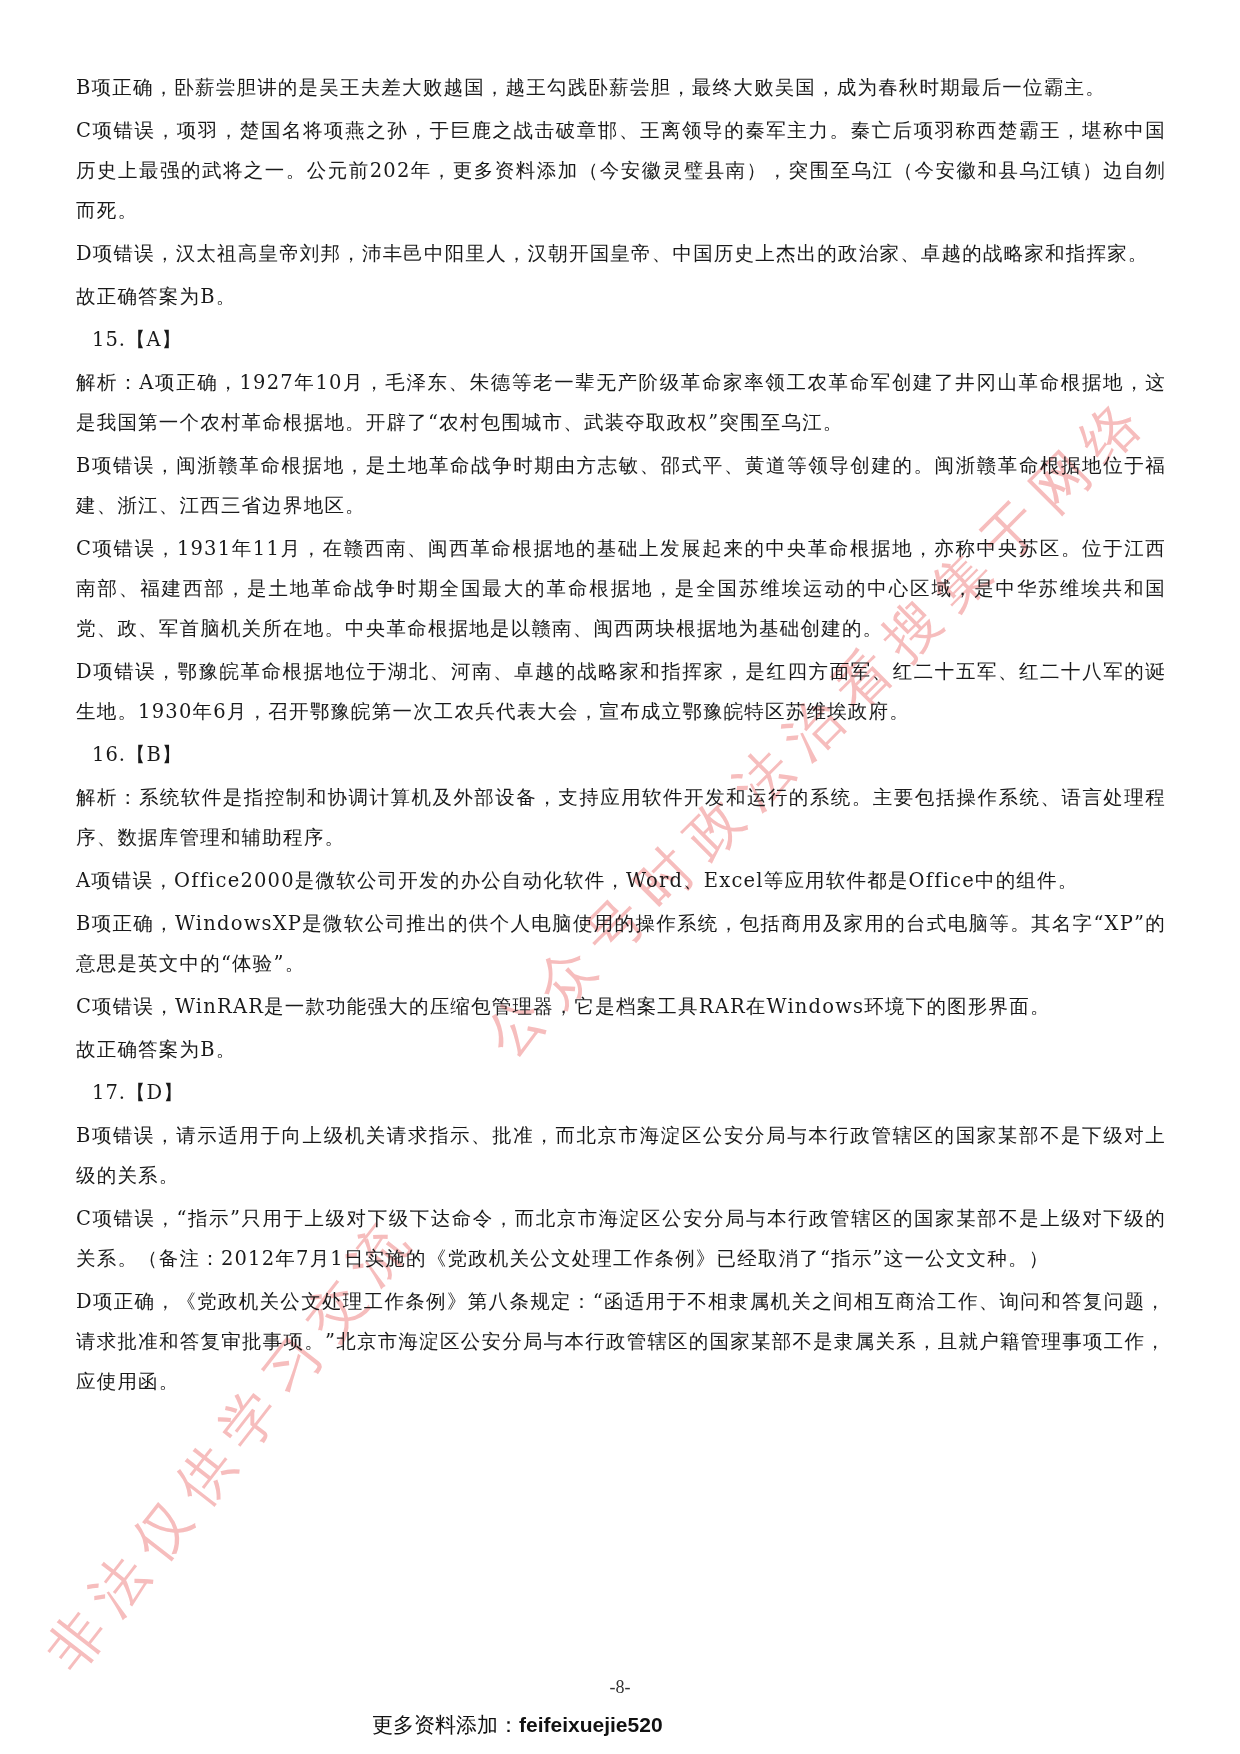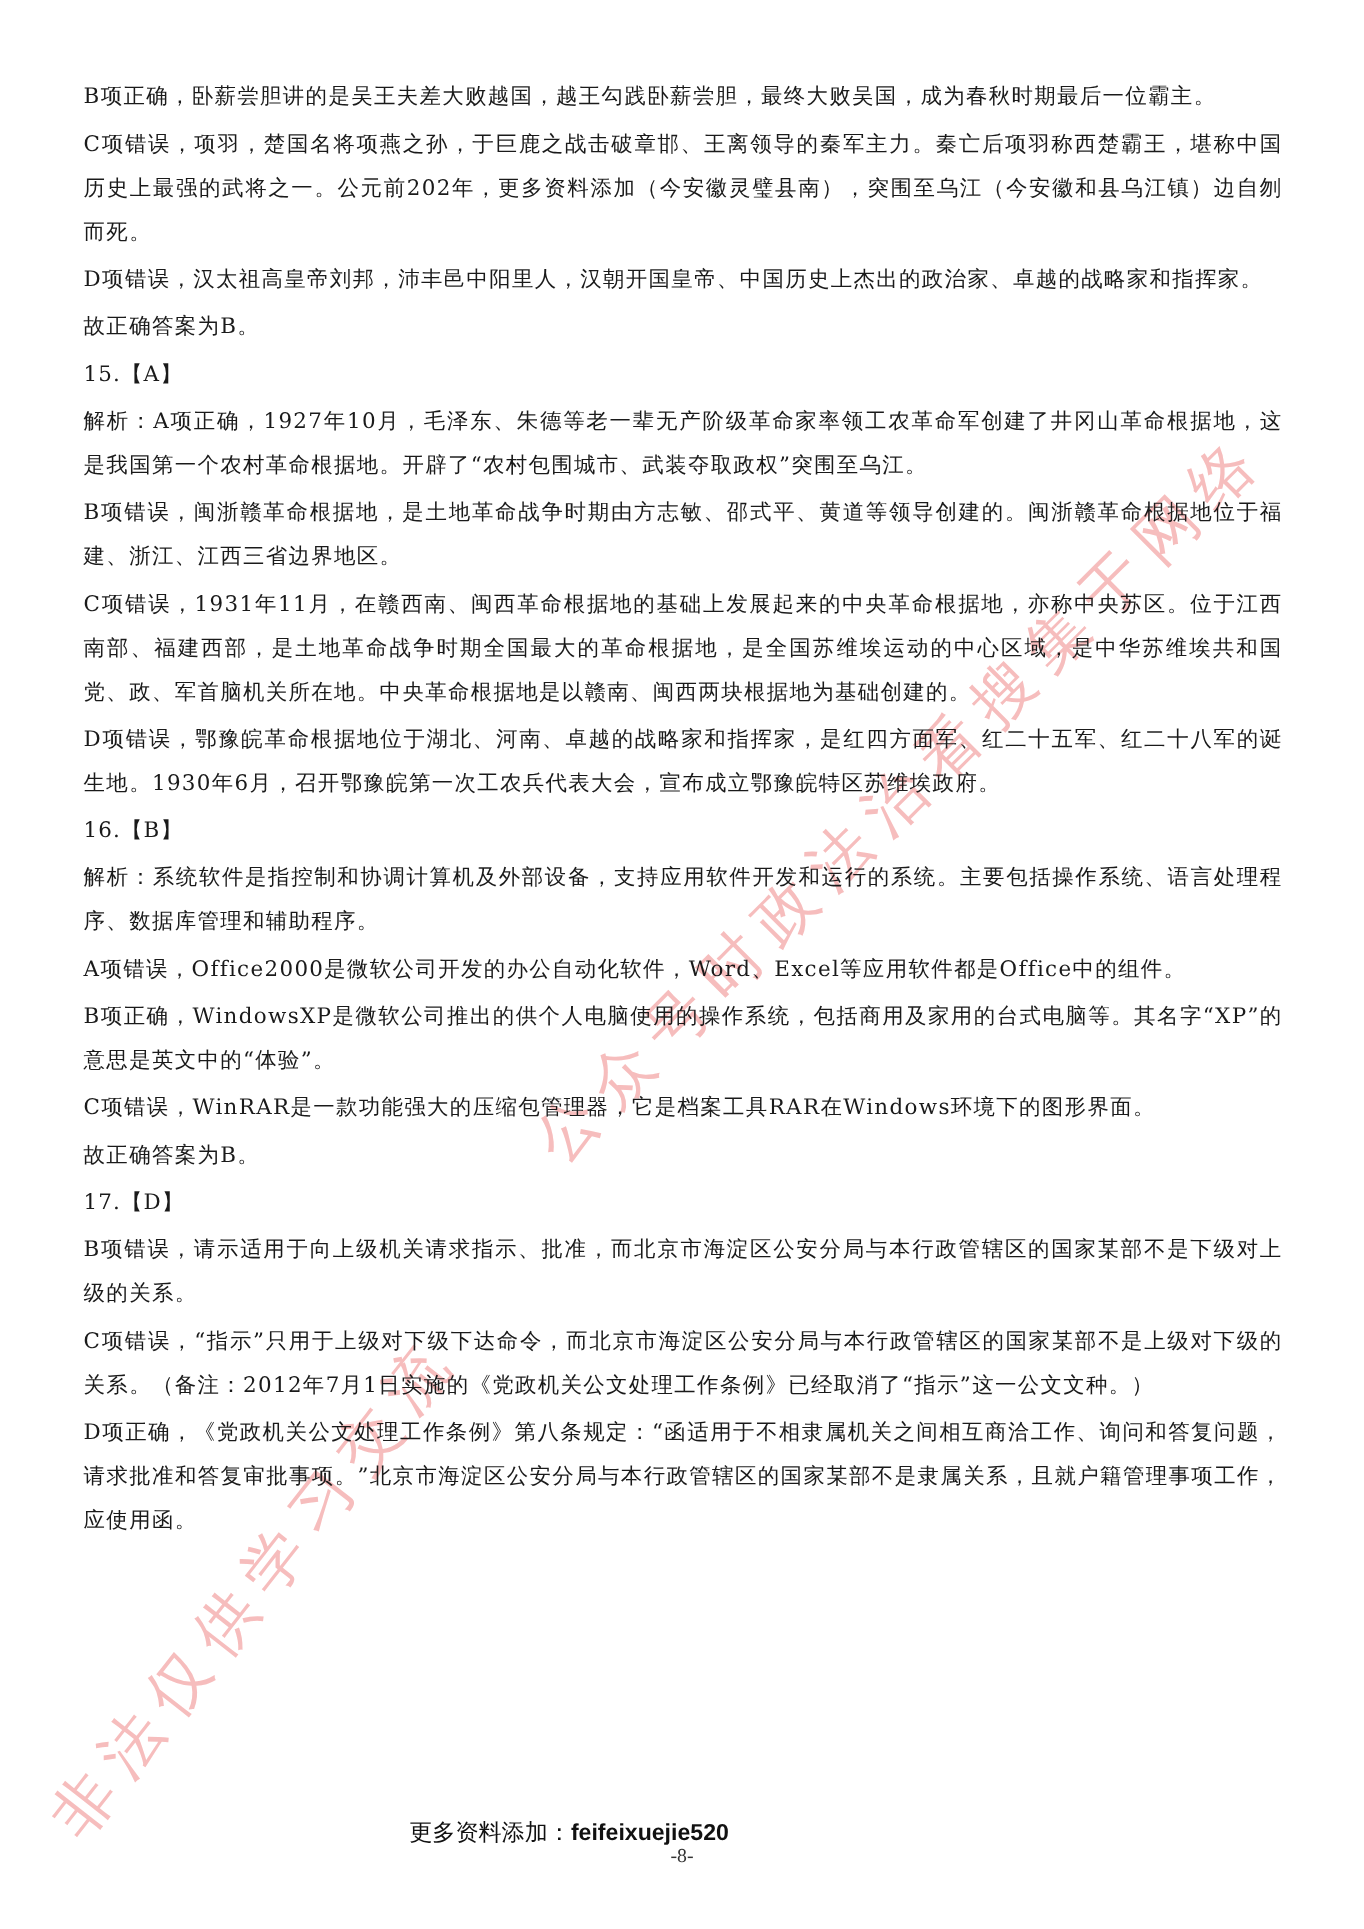--- a/index.html
+++ b/index.html
@@ -1,24 +1,24 @@
 <!DOCTYPE html>
 <html><head>
 <meta charset="utf-8">
 <style>
   html, body { margin:0; padding:0; background:#ffffff; }
   body { width:1240px; height:1754px; position:relative; overflow:hidden;
          font-family:"DejaVu Serif","Liberation Serif",serif; color:#1a1a1a; }
   .page { position:absolute; left:0; top:0; width:1240px; height:1754px; }
   .content { position:absolute; left:76px; top:68px; width:1090px; }
   .para { font-size:19.5px; line-height:40px; margin:0 0 3px 0; letter-spacing:1.2px; text-align:justify; }
-  .qnum { font-size:19.5px; line-height:40px; margin:0 0 3px 0; letter-spacing:1px; }
+  .qnum { font-size:19.5px; line-height:40px; margin:0 0 3px 16px; letter-spacing:1px; }
   .pagenum { position:absolute; top:1677px; left:0; width:1240px; text-align:center;
              font-size:18px; color:#333; font-family:"Liberation Serif",serif; }
-  .footer { position:absolute; top:1652px; left:372px; font-size:21px; color:#111; }
+  .footer { position:absolute; top:1711px; left:372px; font-size:21px; color:#111; }
   .footer .id { font-family:"Liberation Sans",sans-serif; font-weight:bold; }
   .watermark { position:absolute; color:#f4a7a7; font-size:56px; white-space:nowrap;
                transform-origin:left top; opacity:0.75; letter-spacing:14px;
                font-family:"DejaVu Serif",serif; pointer-events:none; }
 </style>
 </head>
 <body>
 
 <div class="page">
 

